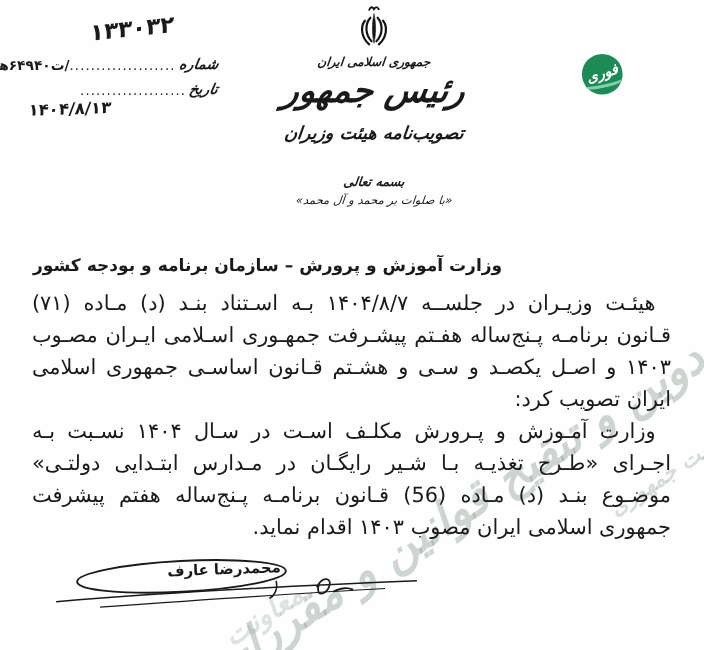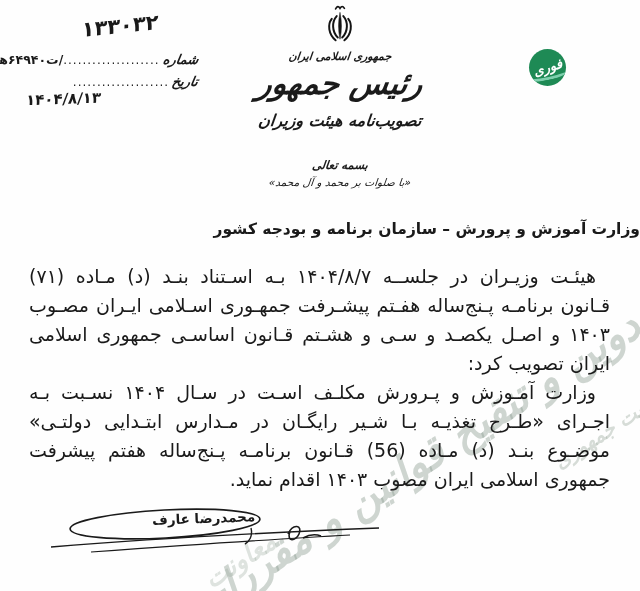--- a/index.html
+++ b/index.html
@@ -38,21 +38,21 @@
     border-bottom:3px solid #7fd0ae;border-radius:50%;transform:rotate(-12deg);}
   .stamp-text{color:#ffffff;font-size:13px;font-weight:bold;font-style:italic;
     transform:rotate(-18deg);line-height:1;}
 
   
   .invocation{left:40px;right:0;top:158px;text-align:center;z-index:2;}
   .bismillah{font-size:11.5px;font-style:italic;font-weight:bold;transform:skewX(-6deg);}
   .salawat{font-size:10.5px;font-style:italic;margin-top:4px;transform:skewX(-6deg);}
 
   
-  .addressee{left:30px;right:0;top:220px;text-align:right;direction:rtl;
+  .addressee{left:30px;right:0;top:232px;text-align:left;direction:rtl;
     font-size:15.5px;font-weight:bold;z-index:2;}
 
   
   .body-text{left:29px;right:30px;top:262px;direction:rtl;z-index:2;
     font-size:19px;line-height:29px;text-align:justify;}
   .body-text p{margin:0;text-indent:14px;}
   .body-text p + p{margin-top:0;}
 
   
   .sig-block{left:45px;top:498px;width:340px;height:80px;z-index:4;}

